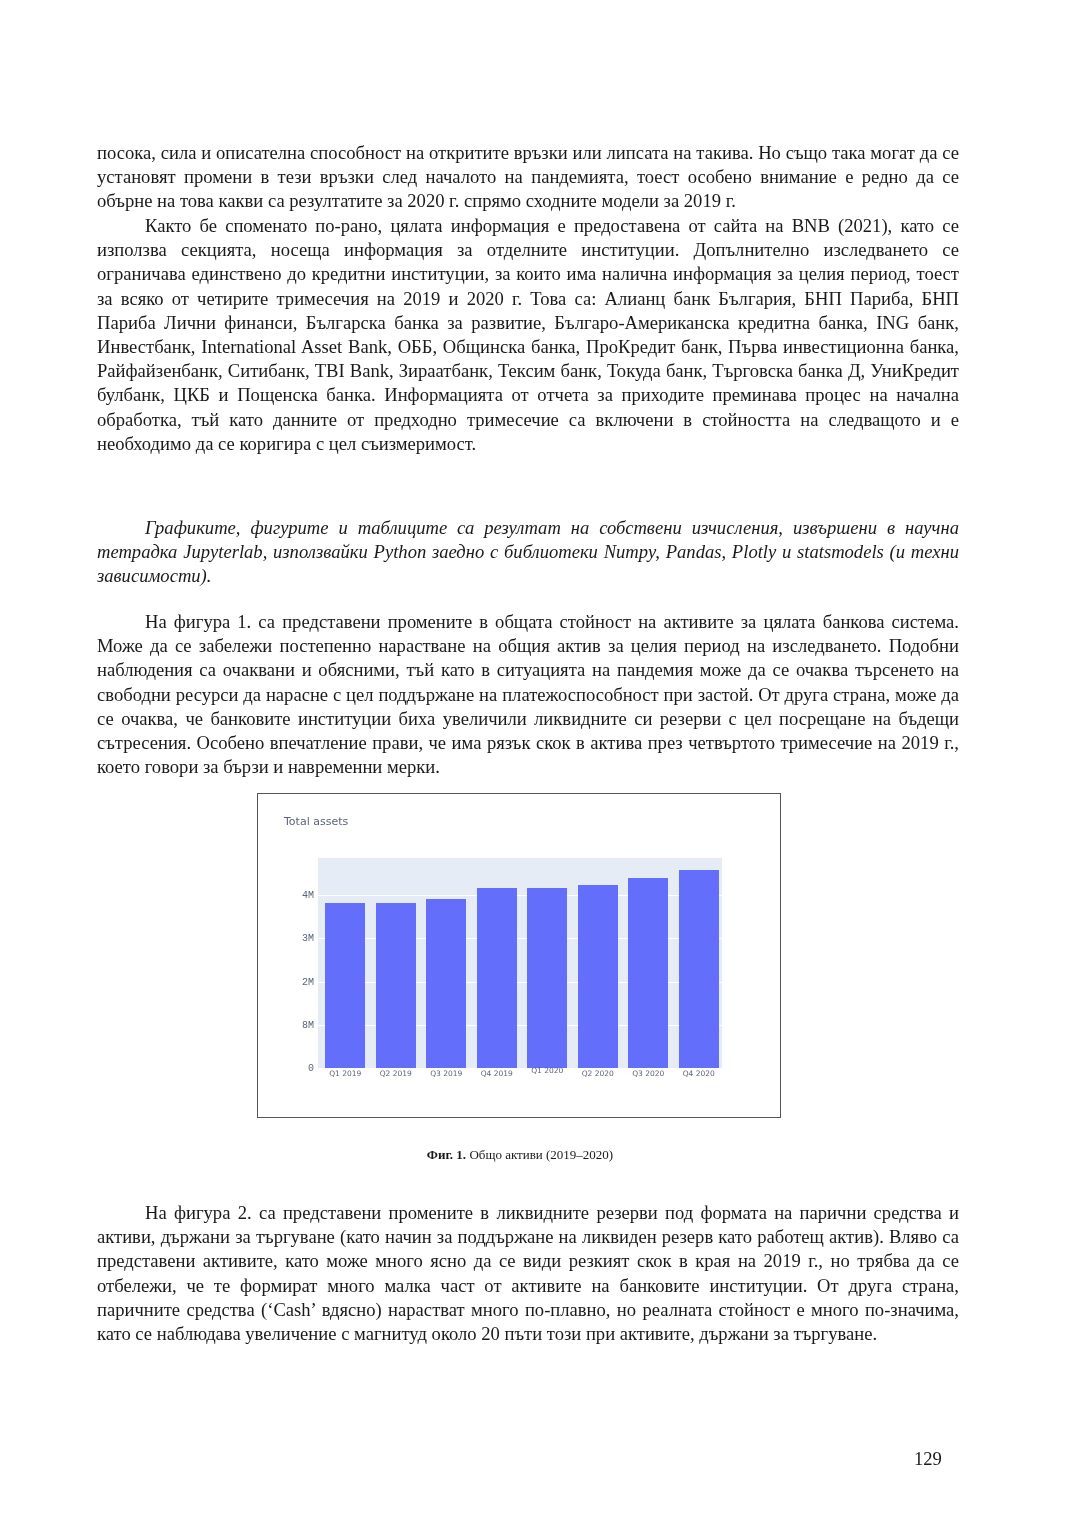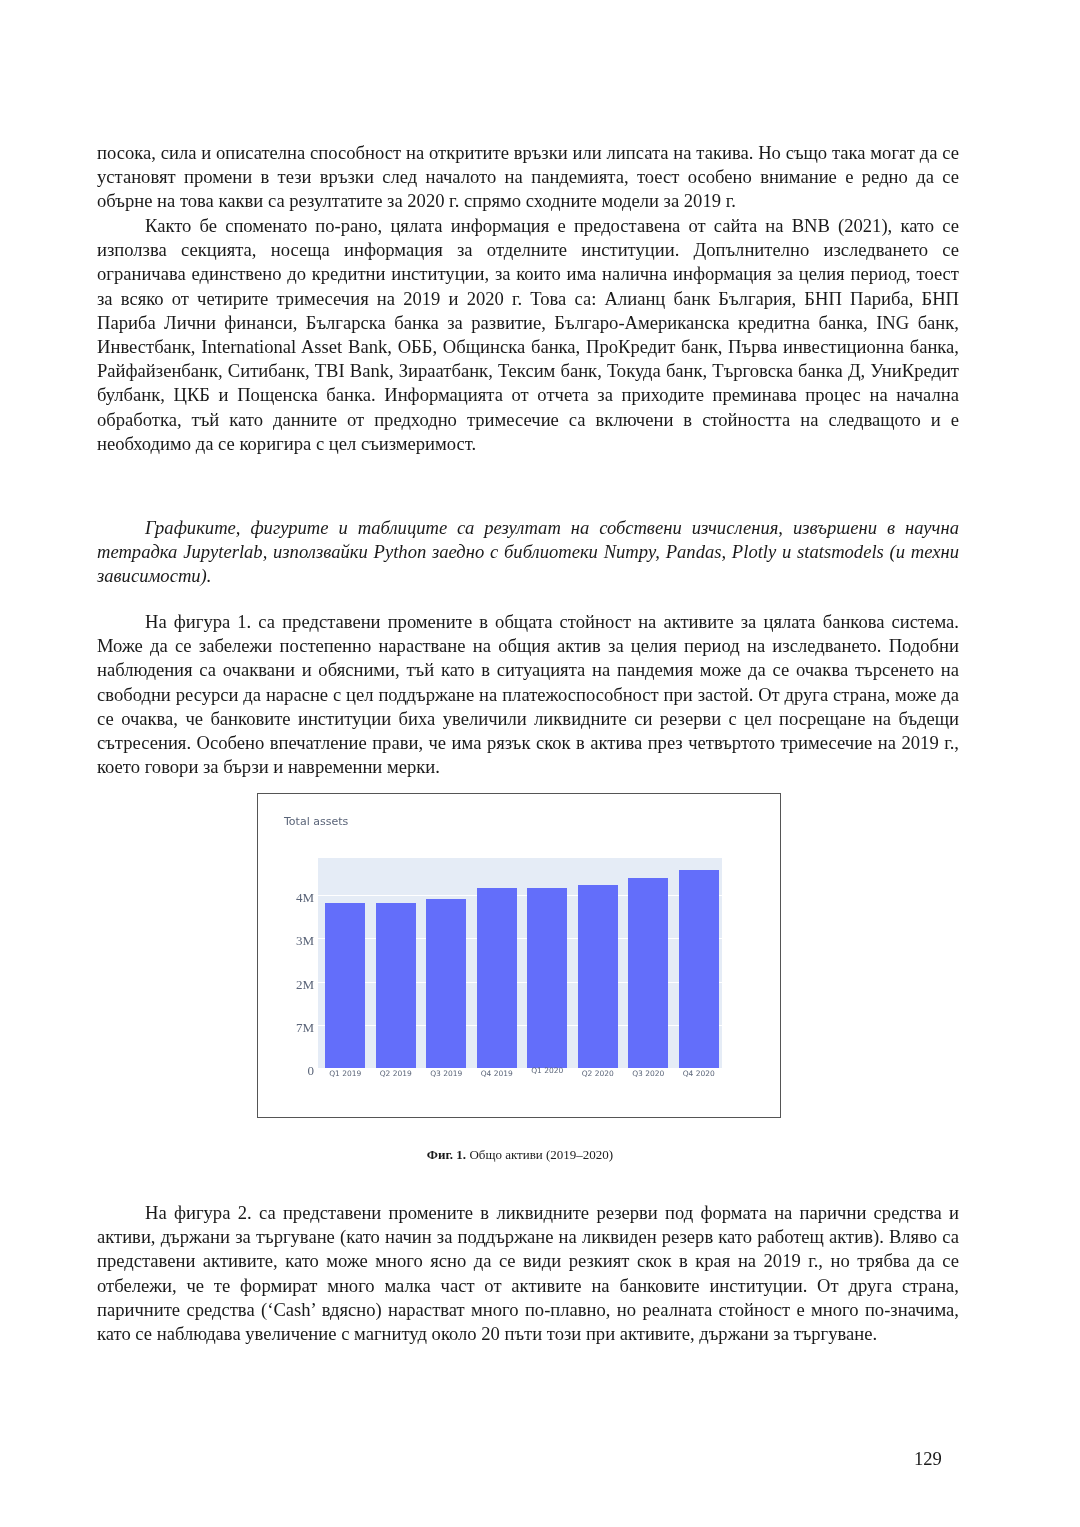--- a/index.html
+++ b/index.html
@@ -8,21 +8,21 @@
   .para { position: absolute; left: 88px; width: 862px; font-size: 18.6px; line-height: 24.2px;
           text-align: justify; margin: 9px; }
   .para.indent { text-indent: 48px; }
   .para.italic { font-style: italic; }
   .figure-frame { position: absolute; left: 257px; top: 793px; width: 524px; height: 325px;
                   border: 1.5px solid #555; box-sizing: border-box; background: #fff; }
   .chart-title { position: absolute; left: 26px; top: 21px; font-family: "DejaVu Sans", sans-serif;
                  font-size: 11px; color: #5a6478; }
   .plot-area { position: absolute; left: 60px; top: 64px; width: 404px; height: 210px; background: #e5ecf6; }
   .gridline { position: absolute; left: 0; right: 0; height: 1px; background: #ffffff; }
-  .ytick { position: absolute; right: 408px; font-family: Liberation Serif, serif; font-size: 13px; color: #5a6478; }
+  .ytick { position: absolute; right: 408px; font-family: Liberation Mono, monospace; font-size: 10px; color: #5a6478; }
   .bars { position: absolute; left: 0; top: 0; width: 100%; height: 100%; }
   .bar { position: absolute; bottom: 0; width: 40px; background: #636efa; }
   .xtick { position: absolute; top: 212px; width: 50px; text-align: center; font-family: "DejaVu Sans", sans-serif;
            font-size: 7.5px; color: #5a6478; }
   .caption { position: absolute; left: 0; width: 1040px; top: 1147px; text-align: center; font-size: 13px; }
   .caption b { font-weight: bold; }
   .page-number { position: absolute; left: 914px; top: 1440px; font-size: 18.6px; margin-top: 8px; }
 </style>
 </head>
 <body>
@@ -46,21 +46,21 @@
         <div class="bar" style="background: rgb(99, 110, 250); width: 40.4px; left: 158.55px; height: 180.185px;"></div>
         <div class="bar" style="background: rgb(99, 110, 250); width: 40.4px; left: 209.05px; height: 179.753px;"></div>
         <div class="bar" style="background: rgb(99, 110, 250); width: 40.4px; left: 259.55px; height: 183.21px;"></div>
         <div class="bar" style="background: rgb(99, 110, 250); width: 40.4px; left: 310.05px; height: 190.123px;"></div>
         <div class="bar" style="background: rgb(99, 110, 250); width: 40.4px; left: 360.55px; height: 198.333px;"></div>
       </div>
   </div>
   <div id="yticks"></div>
   <div id="xticks"></div>
 <div class="ytick" style="position: absolute; left: 30px; width: 26px; text-align: right; top: 269px;">0</div>
-    <div class="ytick" style="position: absolute; left: 30px; width: 26px; text-align: right; top: 225.79px;">7M</div>
+    <div class="ytick" style="position: absolute; left: 30px; width: 26px; text-align: right; top: 225.79px;">8M</div>
     <div class="ytick" style="position: absolute; left: 30px; width: 26px; text-align: right; top: 182.58px;">2M</div>
     <div class="ytick" style="position: absolute; left: 30px; width: 26px; text-align: right; top: 139.37px;">3M</div>
     <div class="ytick" style="position: absolute; left: 30px; width: 26px; text-align: right; top: 96.1605px;">4M</div>
     <div class="xtick" style="left: 62.25px; top: 275px;">Q1 2019</div>
     <div class="xtick" style="left: 112.75px; top: 275px;">Q2 2019</div>
     <div class="xtick" style="left: 163.25px; top: 275px;">Q3 2019</div>
     <div class="xtick" style="left: 213.75px; top: 275px;">Q4 2019</div>
     <div class="xtick" style="left: 264.25px; top: 272px;">Q1 2020</div>
     <div class="xtick" style="left: 314.75px; top: 275px;">Q2 2020</div>
     <div class="xtick" style="left: 365.25px; top: 275px;">Q3 2020</div>

